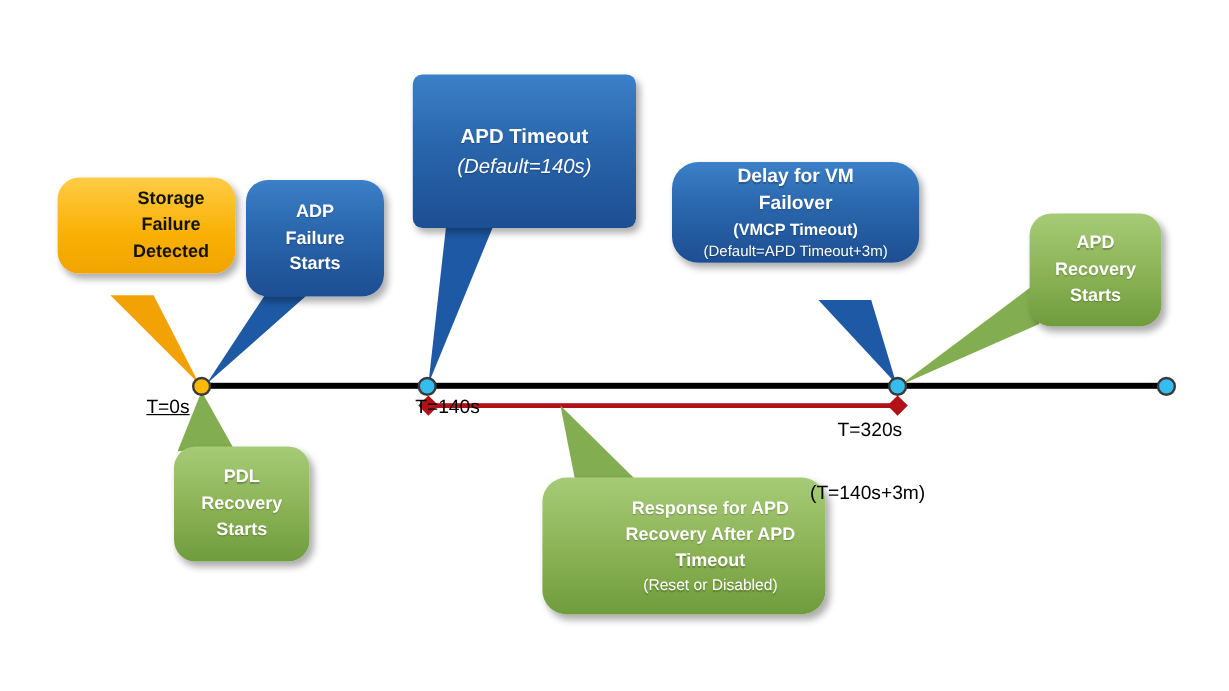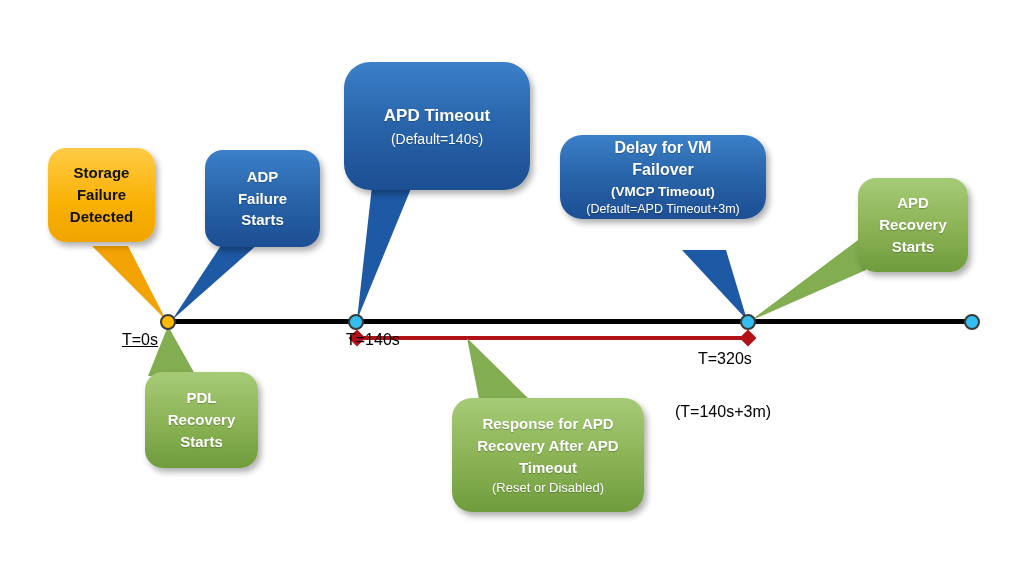--- a/index.html
+++ b/index.html
@@ -26,36 +26,36 @@
     text-align:center;box-shadow:3px 4px 6px rgba(0,0,0,0.32);
   }
   .bubble.blue{background:linear-gradient(180deg,#3B80C8 0%,#2A66AC 45%,#1C4E92 100%);color:#fff;}
   .bubble.green{background:linear-gradient(180deg,#A6CB77 0%,#8AB254 55%,#6F9C3D 100%);color:#fff;}
   .bubble.orange{background:linear-gradient(180deg,#FFCB45 0%,#F9B003 60%,#F0A400 100%);color:#121200;}
   .bubble .title{font-weight:bold;line-height:1.45;}
   .bubble.blue .title,.bubble.green .title,
   .bubble .sub,.bubble .sub-bold{text-shadow:0 1px 1px rgba(0,0,0,0.25);}
   .bubble .sub{font-weight:normal;line-height:1.3;}
   .bubble .sub-bold{font-weight:bold;line-height:1.35;}
-  #storage-bubble{left:48px;top:148px;width:107px;height:94px;border-radius:18px;}
+  #storage-bubble{left:48px;top:148px;width:107px;height:80px;border-radius:18px;padding-left:41px;}
   #storage-bubble .title{font-size:15px;width:84px;}
   #adp-bubble{left:205px;top:150px;width:115px;height:97px;border-radius:18px;}
   #adp-bubble .title{font-size:15px;width:70px;}
-  #apd-timeout-bubble{left:344px;top:62px;width:186px;height:128px;border-radius:26px;}
+  #apd-timeout-bubble{left:344px;top:62px;width:186px;height:128px;border-radius:8px;}
   #apd-timeout-bubble .title{font-size:17px;}
-  #apd-timeout-bubble .sub{font-size:14px;margin-top:2px;}
+  #apd-timeout-bubble .sub{font-size:17px;margin-top:2px;font-style:italic;}
   #vm-failover-bubble{left:560px;top:135px;width:206px;height:84px;border-radius:22px;}
   #vm-failover-bubble .title{font-size:16px;width:132px;line-height:1.4;}
   #vm-failover-bubble .sub-bold{font-size:13.5px;margin-top:1px;}
   #vm-failover-bubble .sub{font-size:12.5px;}
   #apd-recovery-bubble{left:858px;top:178px;width:110px;height:94px;border-radius:18px;}
   #apd-recovery-bubble .title{font-size:15px;width:80px;}
   #pdl-recovery-bubble{left:145px;top:372px;width:113px;height:96px;border-radius:18px;}
   #pdl-recovery-bubble .title{font-size:15px;width:80px;}
-  #response-bubble{left:452px;top:398px;width:192px;height:114px;border-radius:20px;}
+  #response-bubble{left:452px;top:398px;width:192px;height:114px;border-radius:20px;padding-left:44px;}
   #response-bubble .title{font-size:15px;width:162px;}
   #response-bubble .sub{font-size:13px;margin-top:1px;text-align:right;}
   
   .tlabel{position:absolute;color:#000;font-size:16px;white-space:nowrap;}
   #label-t0{left:112px;top:331px;width:46px;text-align:right;text-decoration:underline;}
   #label-t140{left:346px;top:331px;}
   #label-t320{left:698px;top:350px;}
   #label-t320-note{left:675px;top:371px;margin-top:32px;}
 </style>
 </head>

